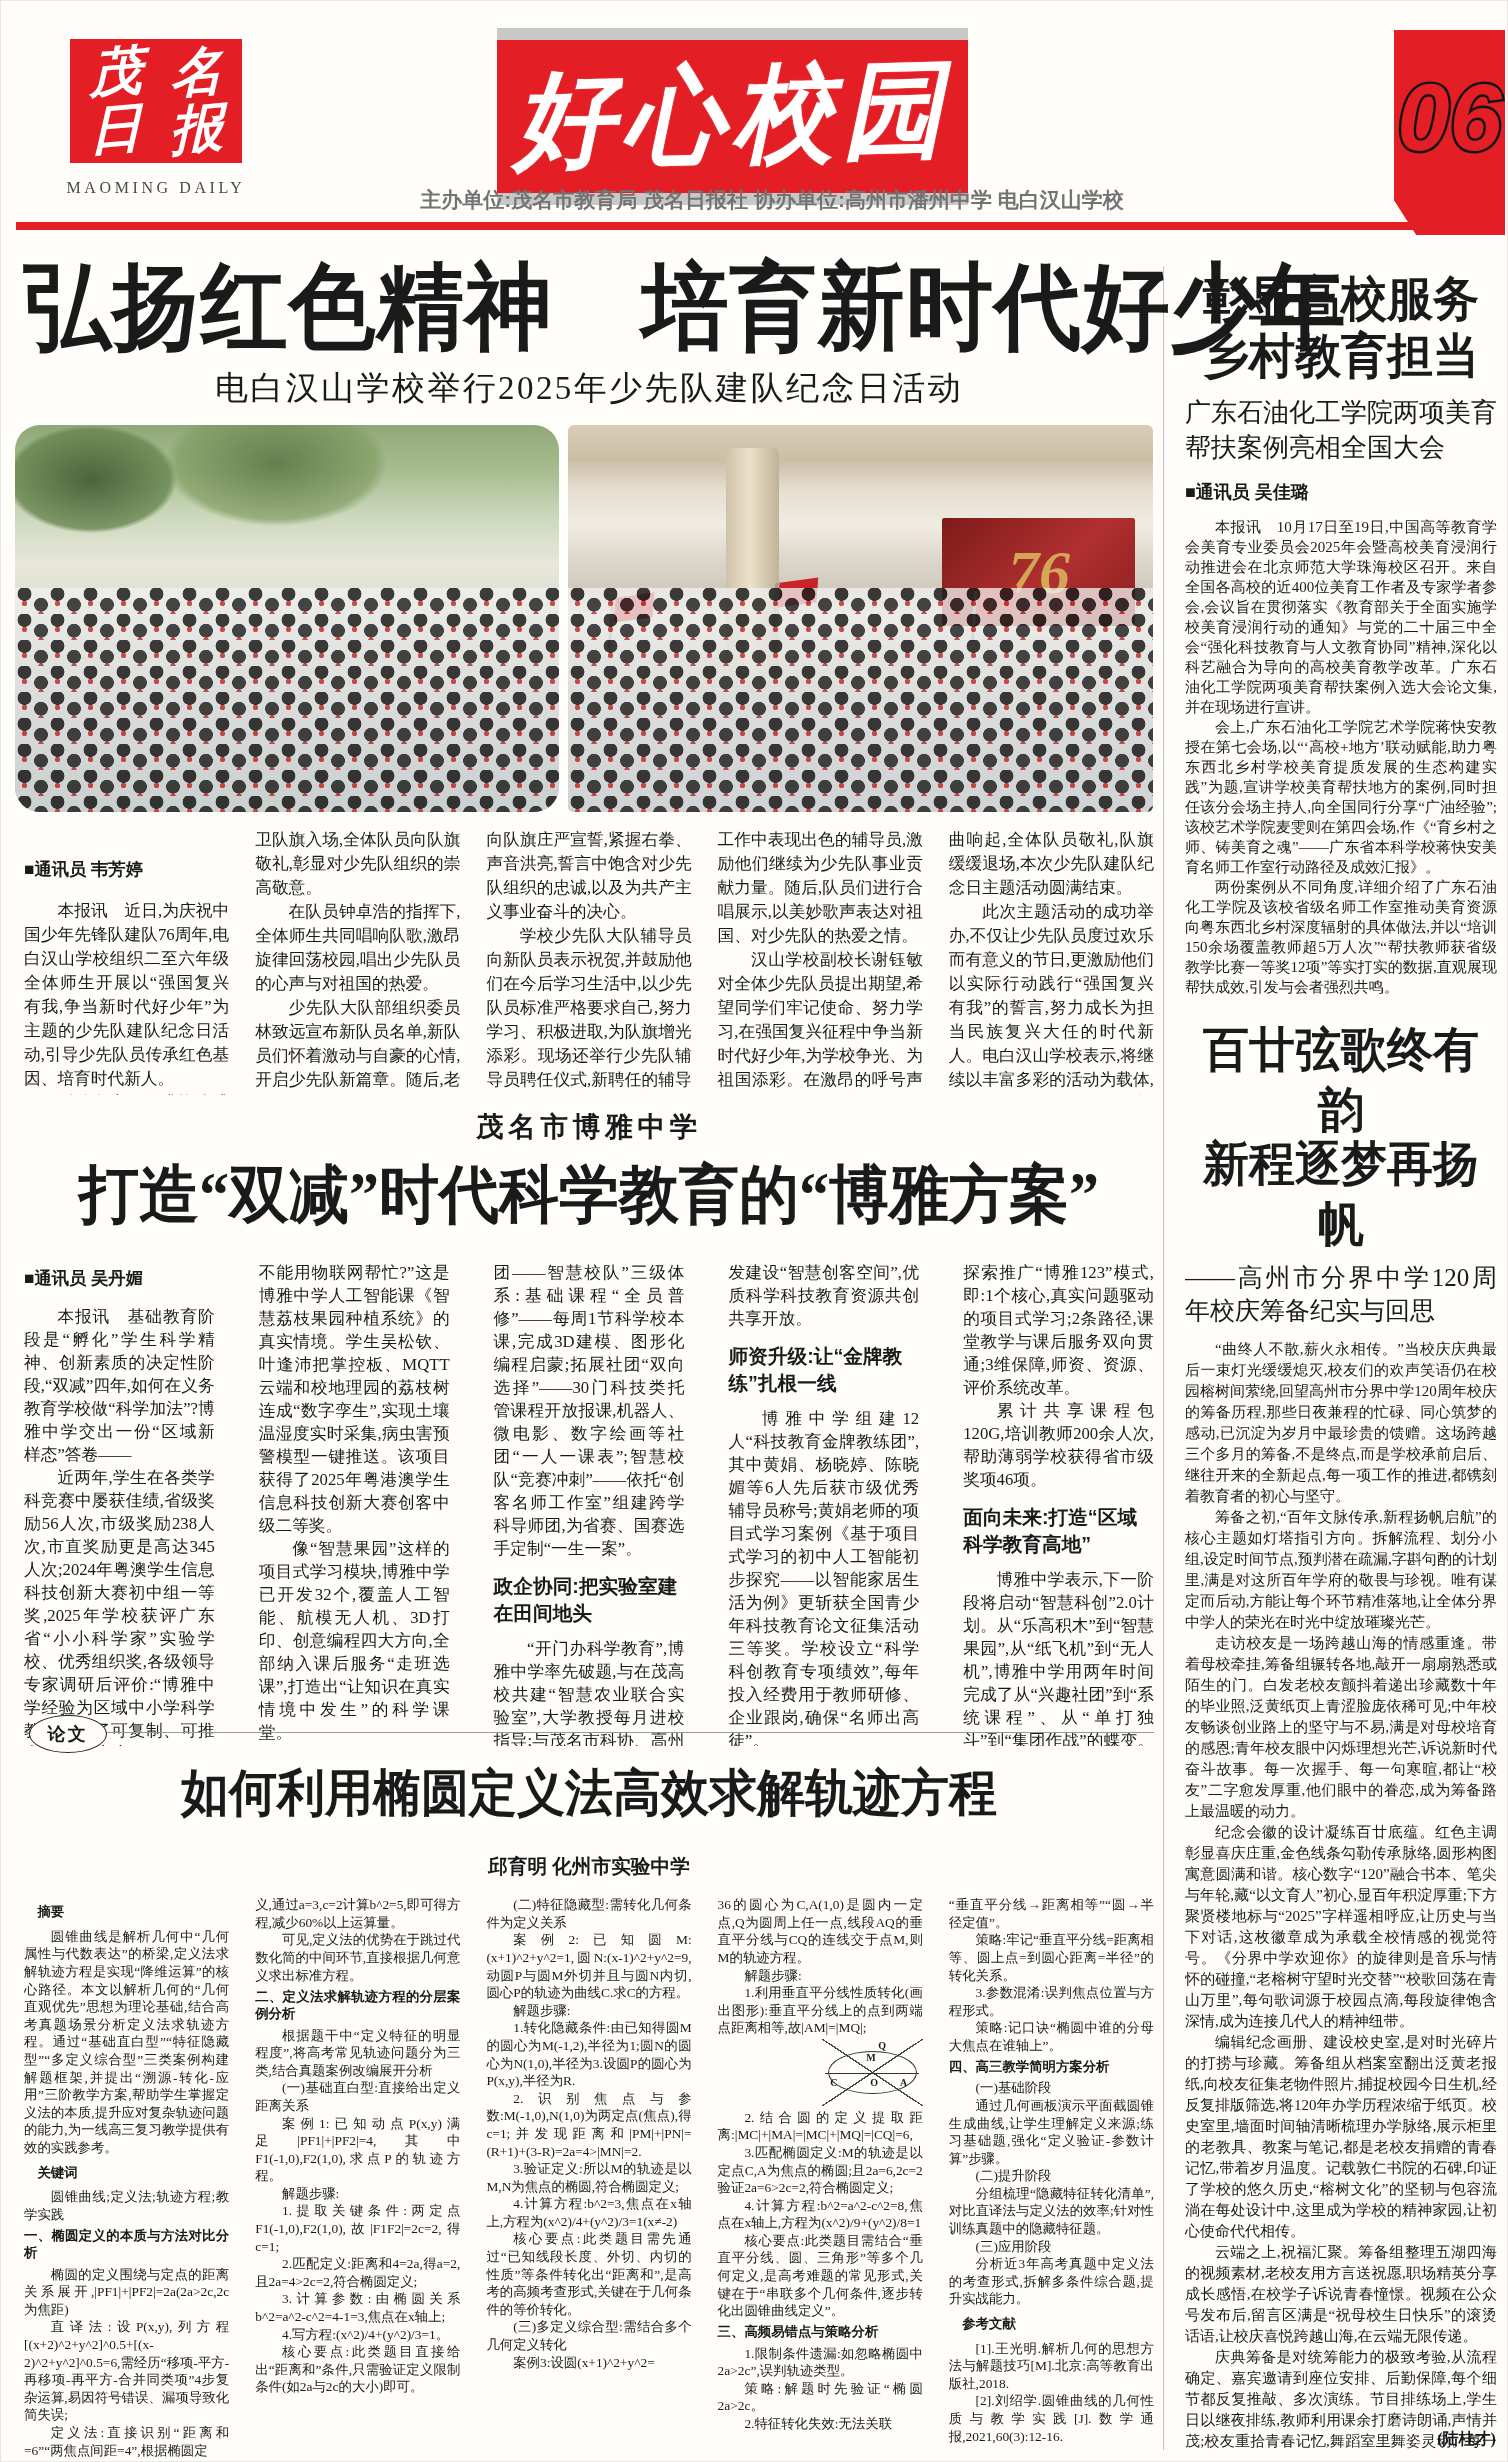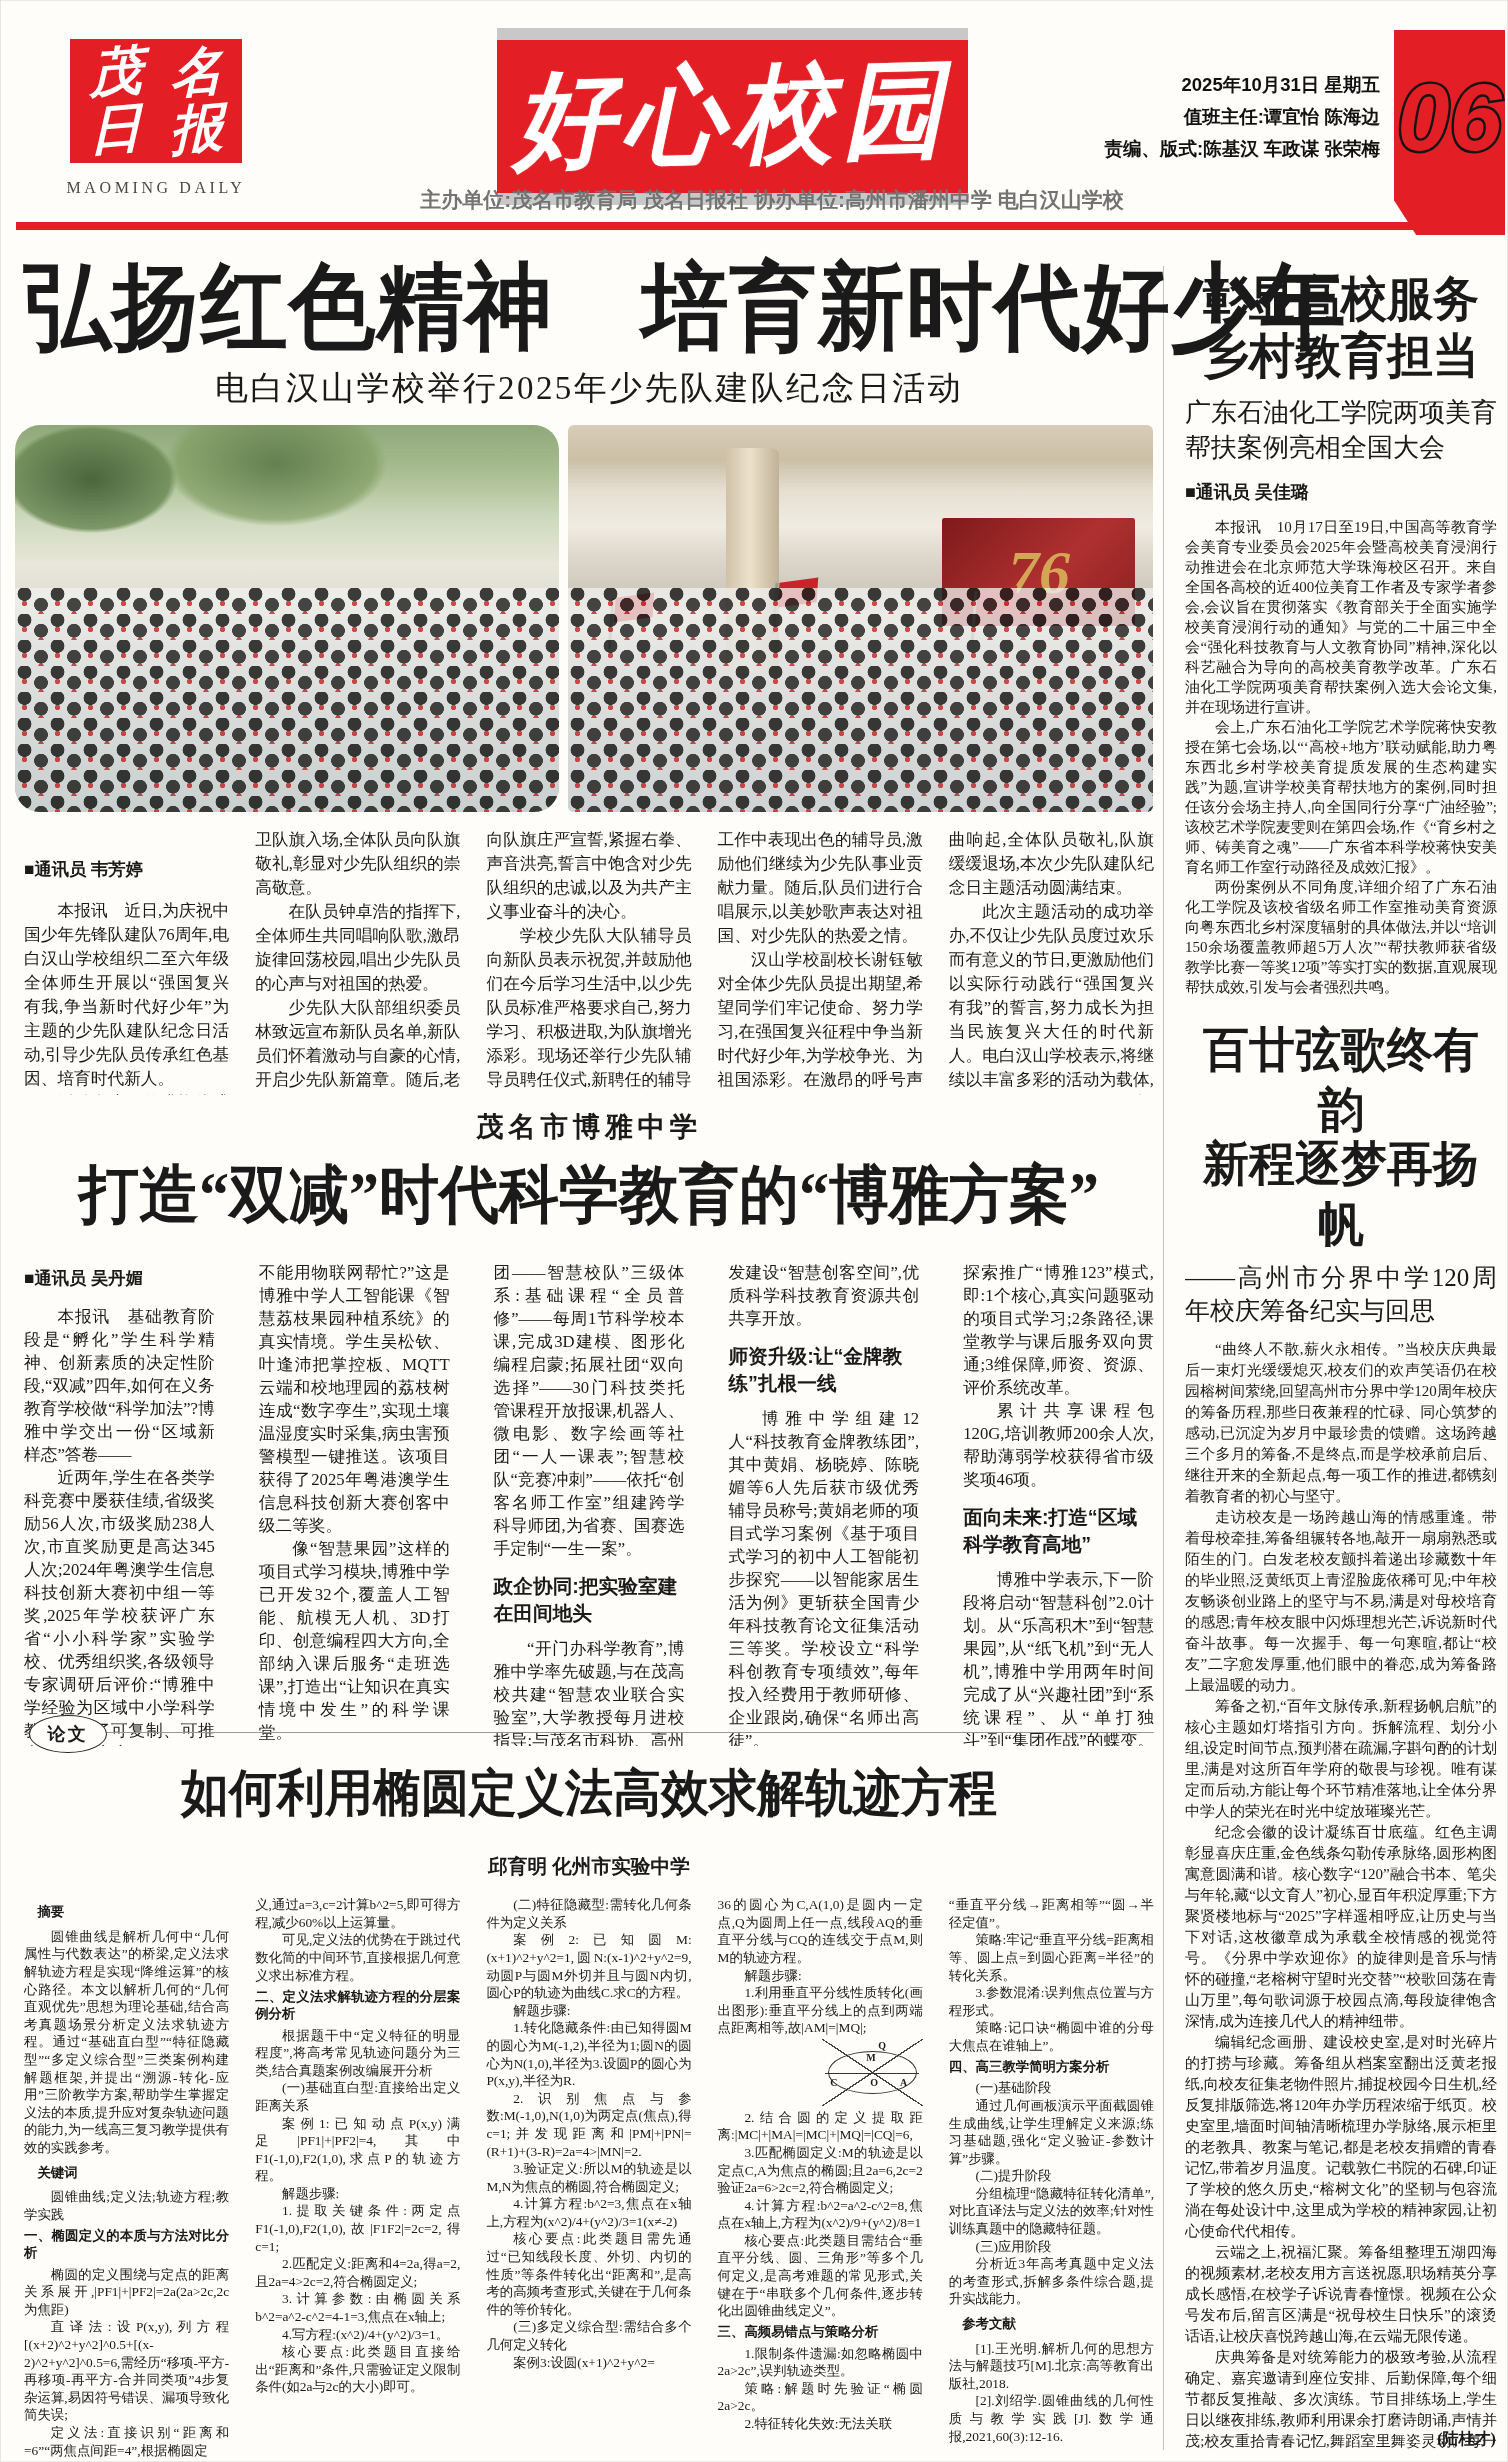--- a/index.html
+++ b/index.html
@@ -128,25 +128,20 @@
   <div class="abs masthead-en">MAOMING DAILY</div>
 
   <div class="abs banner">
     <div class="banner-bar"></div>
     <div class="banner-red">
       <span>好心校园</span>
     </div>
     <div class="banner-bar"></div>
   </div>
 
-  <div class="abs header-info">
-    <div>2025年10月31日 星期五</div>
-    <div>值班主任:谭宜怡 陈海边</div>
-    <div>责编、版式:陈基汉 车政谋 张荣梅</div>
-  </div>
 
   <div class="abs page-badge">
     <span>06</span>
   </div>
 
   <div class="abs org-line">主办单位:茂名市教育局 茂名日报社 协办单位:高州市潘州中学 电白汉山学校</div>
   <div class="abs red-rule"></div>
   <div class="abs vdivider"></div>
 
   <div class="abs headline">弘扬红色精神　培育新时代好少年</div>
@@ -315,22 +310,22 @@
         <p class="it-p">会上,广东石油化工学院艺术学院蒋快安教授在第七会场,以“‘高校+地方’联动赋能,助力粤东西北乡村学校美育提质发展的生态构建实践”为题,宣讲学校美育帮扶地方的案例,同时担任该分会场主持人,向全国同行分享“广油经验”;该校艺术学院麦雯则在第四会场,作《“育乡村之师、铸美育之魂”——广东省本科学校蒋快安美育名师工作室行动路径及成效汇报》。</p>
         <p class="it-p">两份案例从不同角度,详细介绍了广东石油化工学院及该校省级名师工作室推动美育资源向粤东西北乡村深度辐射的具体做法,并以“培训150余场覆盖教师超5万人次”“帮扶教师获省级教学比赛一等奖12项”等实打实的数据,直观展现帮扶成效,引发与会者强烈共鸣。</p>
       </div>
 
     <div class="a2-block">
       <div class="r-title">百廿弦歌终有韵</div>
       <div class="r-title">新程逐梦再扬帆</div>
       <div class="r-sub2">——高州市分界中学120周年校庆筹备纪实与回思</div>
       <div class="r-body2">
           <p class="it-p">“曲终人不散,薪火永相传。”当校庆庆典最后一束灯光缓缓熄灭,校友们的欢声笑语仍在校园榕树间萦绕,回望高州市分界中学120周年校庆的筹备历程,那些日夜兼程的忙碌、同心筑梦的感动,已沉淀为岁月中最珍贵的馈赠。这场跨越三个多月的筹备,不是终点,而是学校承前启后、继往开来的全新起点,每一项工作的推进,都镌刻着教育者的初心与坚守。</p>
+          <p class="it-p">筹备之初,“百年文脉传承,新程扬帆启航”的核心主题如灯塔指引方向。拆解流程、划分小组,设定时间节点,预判潜在疏漏,字斟句酌的计划里,满是对这所百年学府的敬畏与珍视。唯有谋定而后动,方能让每个环节精准落地,让全体分界中学人的荣光在时光中绽放璀璨光芒。</p>
           <p class="it-p">走访校友是一场跨越山海的情感重逢。带着母校牵挂,筹备组辗转各地,敲开一扇扇熟悉或陌生的门。白发老校友颤抖着递出珍藏数十年的毕业照,泛黄纸页上青涩脸庞依稀可见;中年校友畅谈创业路上的坚守与不易,满是对母校培育的感恩;青年校友眼中闪烁理想光芒,诉说新时代奋斗故事。每一次握手、每一句寒暄,都让“校友”二字愈发厚重,他们眼中的眷恋,成为筹备路上最温暖的动力。</p>
-          <p class="it-p">筹备之初,“百年文脉传承,新程扬帆启航”的核心主题如灯塔指引方向。拆解流程、划分小组,设定时间节点,预判潜在疏漏,字斟句酌的计划里,满是对这所百年学府的敬畏与珍视。唯有谋定而后动,方能让每个环节精准落地,让全体分界中学人的荣光在时光中绽放璀璨光芒。</p>
           <p class="it-p">纪念会徽的设计凝练百廿底蕴。红色主调彰显喜庆庄重,金色线条勾勒传承脉络,圆形构图寓意圆满和谐。核心数字“120”融合书本、笔尖与年轮,藏“以文育人”初心,显百年积淀厚重;下方聚贤楼地标与“2025”字样遥相呼应,让历史与当下对话,这枚徽章成为承载全校情感的视觉符号。《分界中学欢迎你》的旋律则是音乐与情怀的碰撞,“老榕树守望时光交替”“校歌回荡在青山万里”,每句歌词源于校园点滴,每段旋律饱含深情,成为连接几代人的精神纽带。</p>
           <p class="it-p">编辑纪念画册、建设校史室,是对时光碎片的打捞与珍藏。筹备组从档案室翻出泛黄老报纸,向校友征集老物件照片,捕捉校园今日生机,经反复排版筛选,将120年办学历程浓缩于纸页。校史室里,墙面时间轴清晰梳理办学脉络,展示柜里的老教具、教案与笔记,都是老校友捐赠的青春记忆,带着岁月温度。记载敦仁书院的石碑,印证了学校的悠久历史,“榕树文化”的坚韧与包容流淌在每处设计中,这里成为学校的精神家园,让初心使命代代相传。</p>
           <p class="it-p">云端之上,祝福汇聚。筹备组整理五湖四海的视频素材,老校友用方言送祝愿,职场精英分享成长感悟,在校学子诉说青春憧憬。视频在公众号发布后,留言区满是“祝母校生日快乐”的滚烫话语,让校庆喜悦跨越山海,在云端无限传递。</p>
           <p class="it-p">庆典筹备是对统筹能力的极致考验,从流程确定、嘉宾邀请到座位安排、后勤保障,每个细节都反复推敲、多次演练。节目排练场上,学生日以继夜排练,教师利用课余打磨诗朗诵,声情并茂;校友重拾青春记忆,舞蹈室里舞姿灵动。每一次重复、纠错,都只为庆典当天用完美表演向母校献礼。</p>
         </div>
     </div>
     <div class="signoff">(陆桂才)</div>
   </div>
 
 </div>

